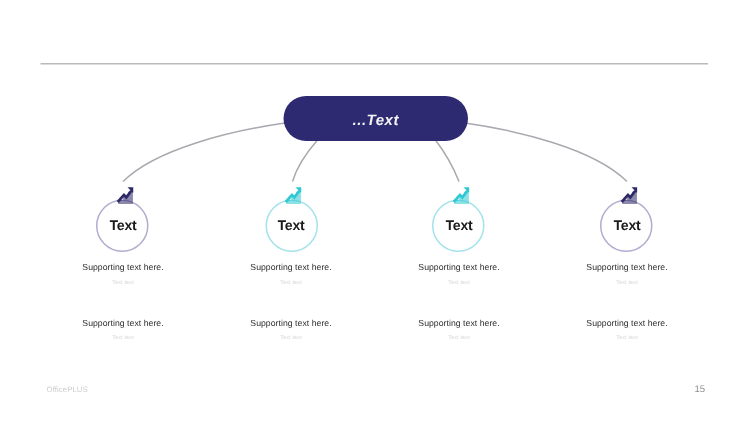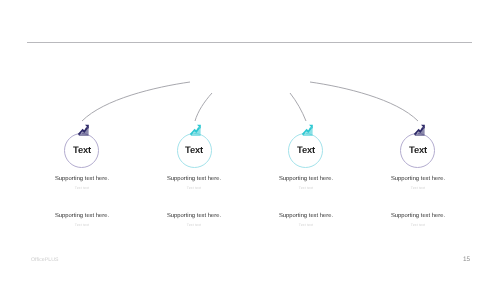--- a/index.html
+++ b/index.html
@@ -50,20 +50,23 @@
 
   <div class="divider"></div>
 
   <svg class="links" viewBox="0 0 500 281" xmlns="http://www.w3.org/2000/svg">
     <path class="connector" fill="none" stroke="#a8a8ae" stroke-width="1.0" d="M190,82 C155,87 104,99 82,121"></path>
     <path class="connector" fill="none" stroke="#a8a8ae" stroke-width="1.0" d="M212,93 C204,102 198,111 195,121"></path>
     <path class="connector" fill="none" stroke="#a8a8ae" stroke-width="1.0" d="M290,93 C297,102 302,111 306,121"></path>
     <path class="connector" fill="none" stroke="#a8a8ae" stroke-width="1.0" d="M310,82 C345,87 396,99 418,121"></path>
   </svg>
 
+  <div class="pill">
+    <span class="pill-label">...Text</span>
+  </div>
 
   <div class="col" style="left:1.8px">
     <div class="node">
       <span class="node-label">Text</span>
     </div>
     <svg class="icon" viewBox="0 0 24 24" xmlns="http://www.w3.org/2000/svg">
       <path fill="#2e2a68" opacity="0.55" d="M3.4 22.4 L3.4 17.6 L9.6 17.6 L9.6 12.8 L15.6 12.8 L15.6 7.2 L21.8 7.2 L21.8 22.4 Z"></path>
       <path fill="none" stroke="#2e2a68" stroke-width="3.4" stroke-linecap="butt" stroke-linejoin="miter" d="M2.8 20.0 L10.6 11.2 L13.6 14.2 L19.8 6.0"></path>
       <path fill="#2e2a68" d="M15.0 1.6 L22.2 1.6 L22.2 8.8 Z"></path>
     </svg>

